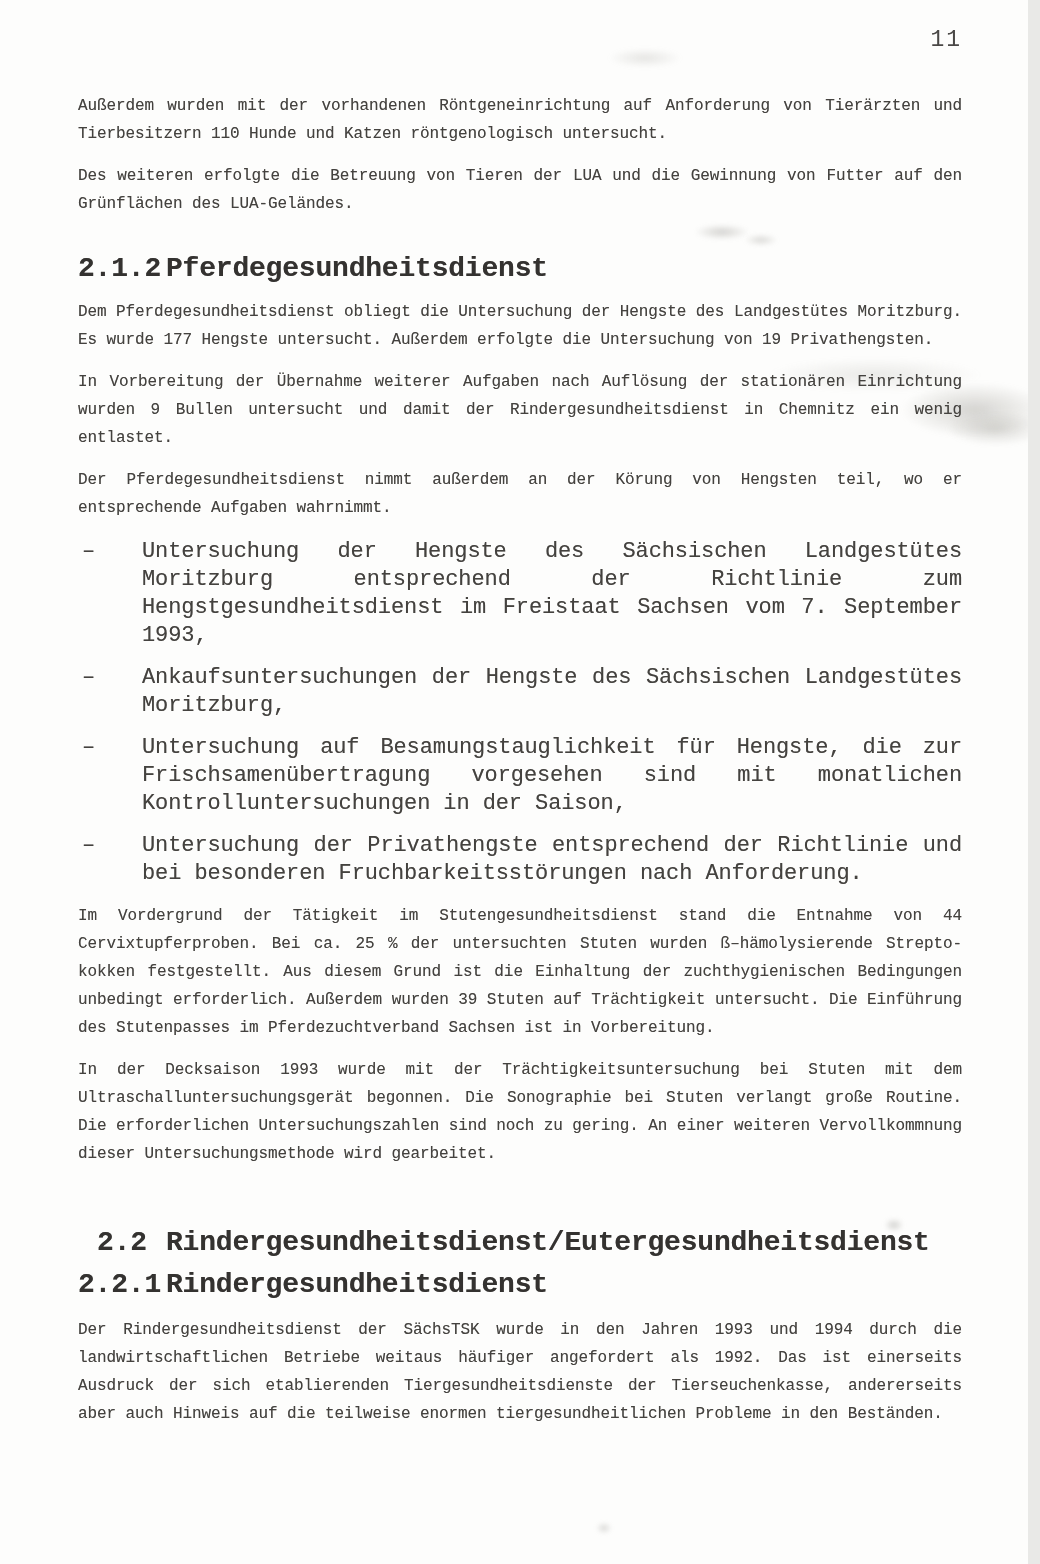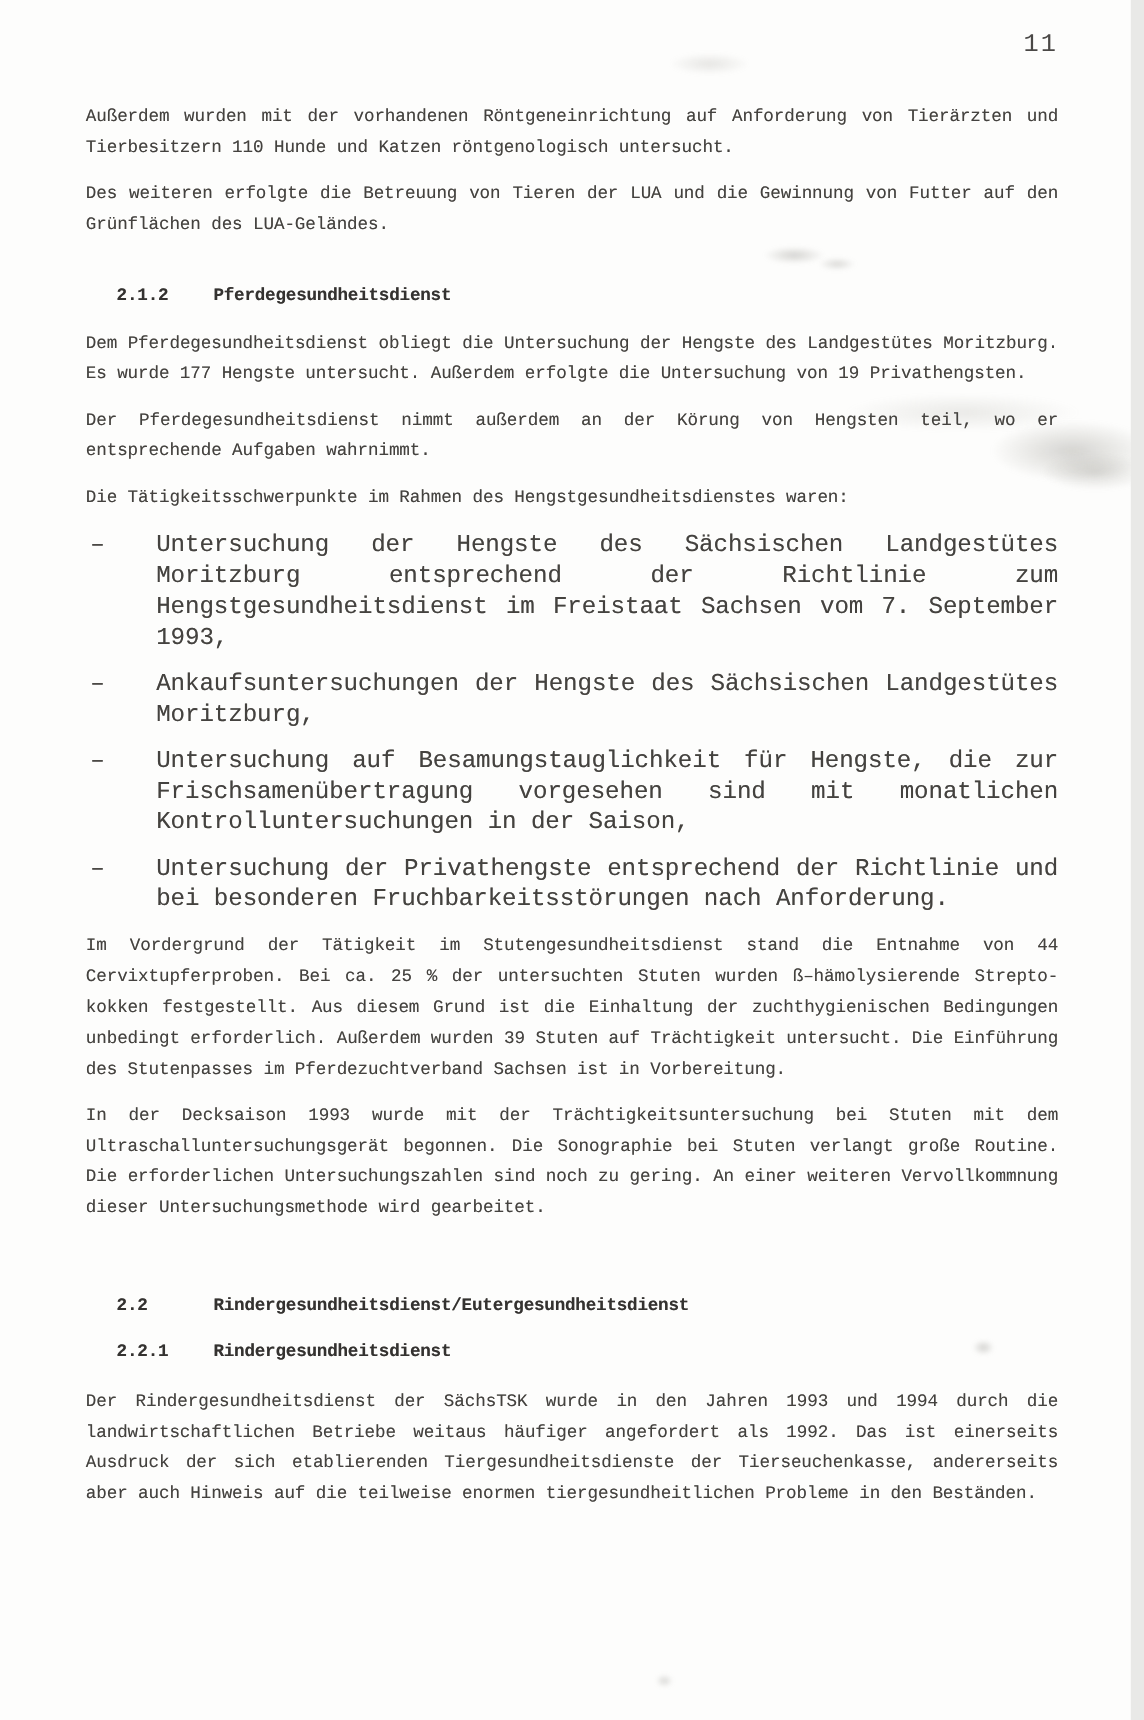--- a/index.html
+++ b/index.html
@@ -30,30 +30,29 @@
   p.body{
     font-size:16px;line-height:28px;
     text-align:justify;
     letter-spacing:-0.1px;
     margin-top:14px;
     text-shadow:0 0 0.4px rgba(70,68,64,0.45);
   }
   p.body.first{margin-top:38px;}
   .heading{
     display:flex;
-    font-size:16px;line-height:30px;
+    font-size:28px;line-height:30px;
     font-weight:bold;
     color:var(--heading);
     letter-spacing:-0.2px;
     margin-top:36px;margin-bottom:14px;
     text-shadow:0 0 0.4px rgba(45,43,40,0.5);
-    margin-left:28px;
   }
   .heading .h-num{width:88px;flex-shrink:0;}
-  .heading.major{margin-top:60px;margin-bottom:0;}
+  .heading.major{margin-top:60px;margin-bottom:0;text-align:center;}
   .heading.sub-after-major{margin-top:12px;margin-bottom:14px;}
   ul.dash-list{
     list-style:none;
     margin-top:16px;
   }
   ul.dash-list li{
     position:relative;
     padding-left:64px;
     font-size:22px;line-height:28px;
     text-align:justify;
@@ -104,22 +103,22 @@
     <div class="page-number">11</div>
 
     <p class="body first">Außerdem wurden mit der vorhandenen Röntgeneinrichtung auf Anforderung von Tierärzten und Tierbesitzern 110 Hunde und Katzen röntgenologisch untersucht.</p>
     <p class="body">Des weiteren erfolgte die Betreuung von Tieren der LUA und die Gewinnung von Futter auf den Grünflächen des LUA-Geländes.</p>
 
     <h2 class="heading">
       <span class="h-num">2.1.2</span>
       <span class="h-title">Pferdegesundheitsdienst</span>
     </h2>
     <p class="body" style="margin-top:0;">Dem Pferdegesundheitsdienst obliegt die Untersuchung der Hengste des Landgestütes Moritzburg. Es wurde 177 Hengste untersucht. Außerdem erfolgte die Untersuchung von 19 Privathengsten.</p>
+    <p class="body">In Vorbereitung der Übernahme weiterer Aufgaben nach Auflösung der stationären Einrichtung wurden 9 Bullen untersucht und damit der Rindergesundheitsdienst in Chemnitz ein wenig entlastet.</p>
     <p class="body">Der Pferdegesundheitsdienst nimmt außerdem an der Körung von Hengsten teil, wo er entsprechende Aufgaben wahrnimmt.</p>
-    <p class="body">Die Tätigkeitsschwerpunkte im Rahmen des Hengstgesundheitsdienstes waren:</p>
 
     <ul class="dash-list">
       <li>
         <span class="dash">–</span>
         <span class="dash-text">Untersuchung der Hengste des Sächsischen Landgestütes Moritzburg entsprechend der Richtlinie zum Hengstgesundheitsdienst im Freistaat Sachsen vom 7. September 1993,</span>
       </li>
       <li>
         <span class="dash">–</span>
         <span class="dash-text">Ankaufsuntersuchungen der Hengste des Sächsischen Landgestütes Moritzburg,</span>
       </li>

